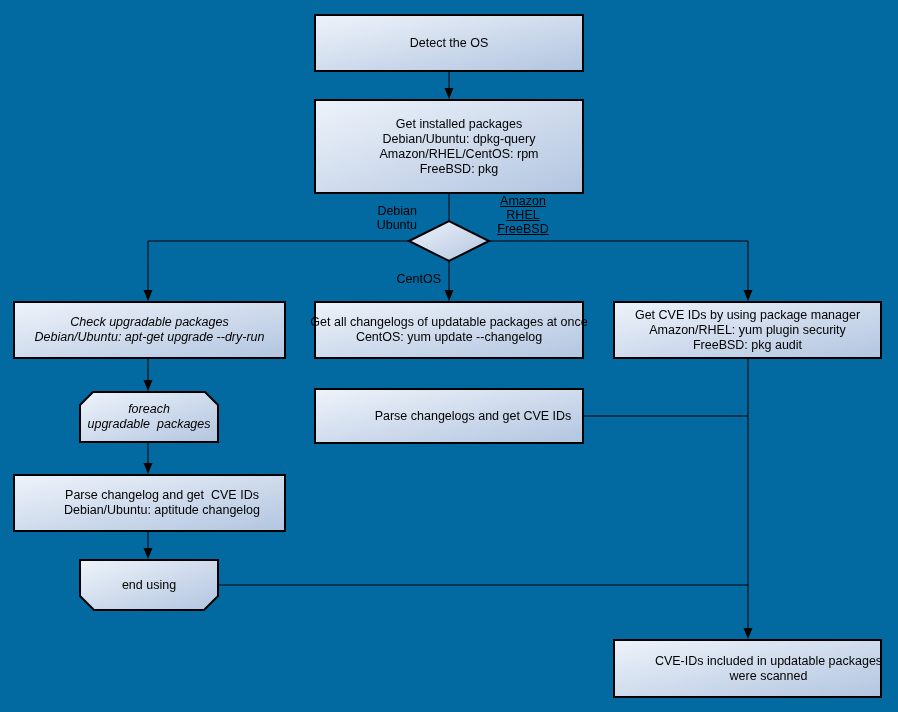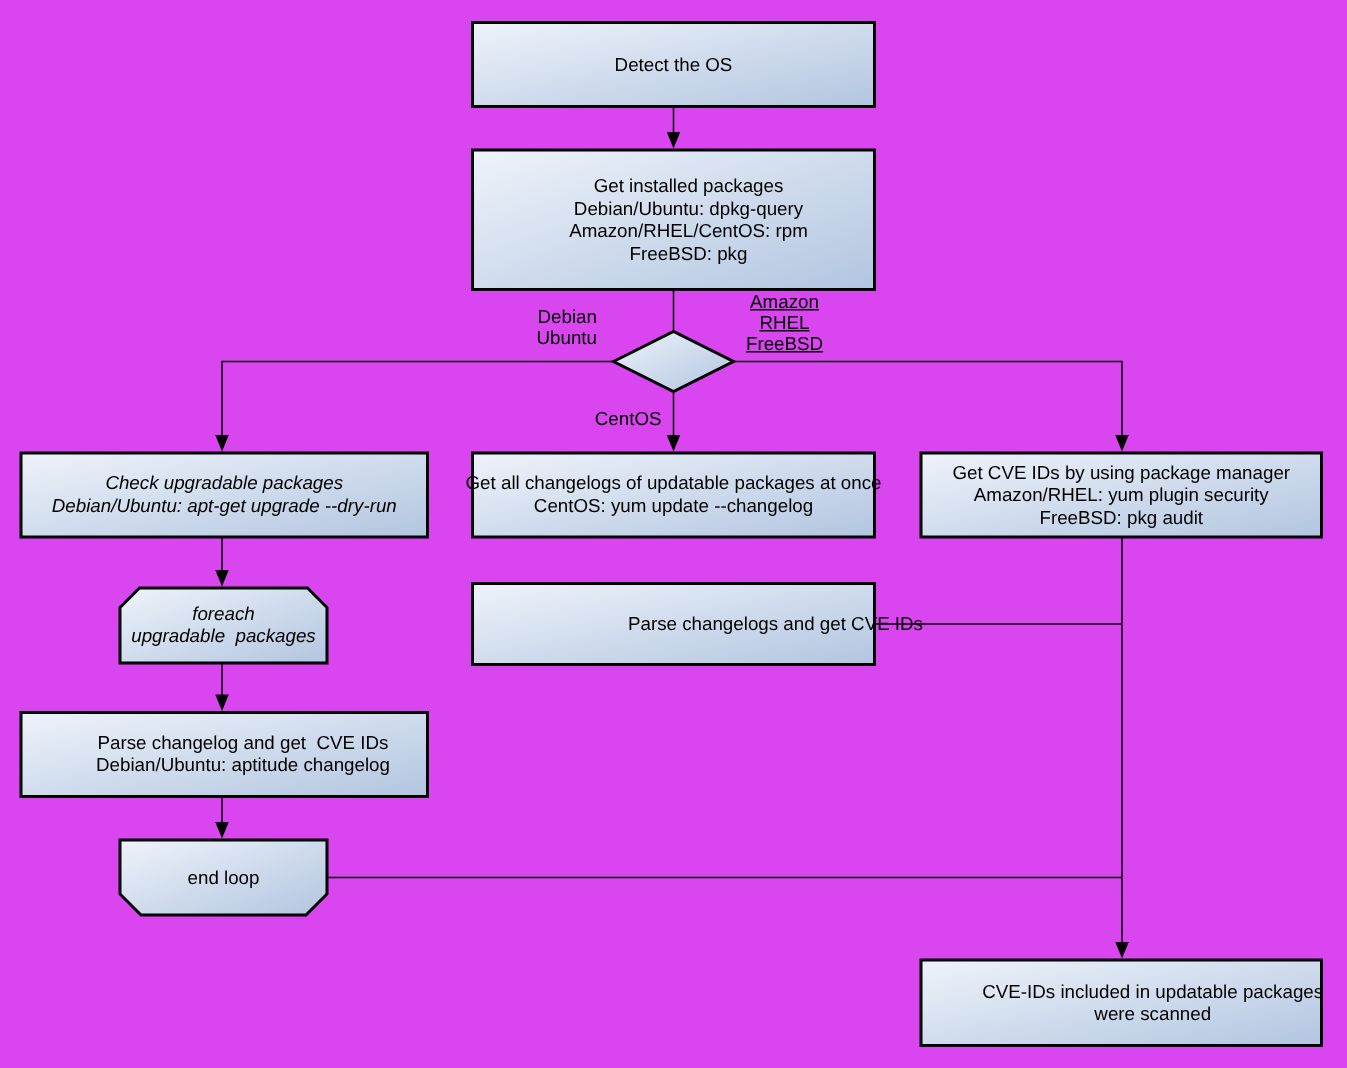--- a/index.html
+++ b/index.html
@@ -1,20 +1,20 @@
 <!DOCTYPE html>
 <html><head>
 <meta charset="utf-8">
 <style>
   html, body { margin: 0; padding: 0; background: #ffffff; }
   .canvas {
     position: relative;
     width: 898px;
     height: 712px;
-    background: #d946ef;
+    background: #0369a1;
     font-family: "Liberation Sans", "DejaVu Sans", sans-serif;
     font-size: 12.5px;
     color: #000000;
     overflow: hidden;
   }
   svg.layer {
     position: absolute;
     left: 0; top: 0;
     width: 898px; height: 712px;
   }
@@ -114,30 +114,30 @@
   <div class="node-label" style="left:315px; top:100px; width:288px; height:93px;">Get installed packages
 Debian/Ubuntu: dpkg-query
 Amazon/RHEL/CentOS: rpm
 FreeBSD: pkg</div>
   <div class="node-label" style="left:14px;  top:302px; width:271px; height:56px;font-style:italic;">Check upgradable packages
 Debian/Ubuntu: apt-get upgrade --dry-run</div>
   <div class="node-label" style="left:80px;  top:392px; width:138px; height:50px;font-style:italic;">foreach
 upgradable  packages</div>
   <div class="node-label" style="left:14px;  top:475px; width:296px; height:56px;">Parse changelog and get  CVE IDs
 Debian/Ubuntu: aptitude changelog</div>
-  <div class="node-label" style="left:80px;  top:560px; width:138px; height:50px;">end loop</div>
+  <div class="node-label" style="left:80px;  top:560px; width:138px; height:50px;">end using</div>
   <div class="node-label" style="left:315px; top:302px; width:268px; height:56px;">Get all changelogs of updatable packages at once
 CentOS: yum update --changelog</div>
-  <div class="node-label" style="left:315px; top:389px; width:316px; height:54px;padding-left:44px;">Parse changelogs and get CVE IDs</div>
+  <div class="node-label" style="left:315px; top:389px; width:316px; height:54px;">Parse changelogs and get CVE IDs</div>
   <div class="node-label" style="left:614px; top:302px; width:267px; height:56px;border-radius:10px;">Get CVE IDs by using package manager
 Amazon/RHEL: yum plugin security
 FreeBSD: pkg audit</div>
   <div class="node-label" style="left:614px; top:640px; width:267px; height:57px;padding-left:21px;">CVE-IDs included in updatable packages
 were scanned</div>
 
-  <div class="edge-label align-right" style="left:328px; top:204px; width:70px;">Debian
+  <div class="edge-label align-right" style="left:347px; top:204px; width:70px;">Debian
 Ubuntu</div>
   <div class="edge-label align-center" style="left:483px; top:194px; width:80px;">Amazon
 RHEL
 FreeBSD</div>
   <div class="edge-label align-right" style="left:371px; top:272px; width:70px;">CentOS</div>
 
 </div>
 
 </body></html>

